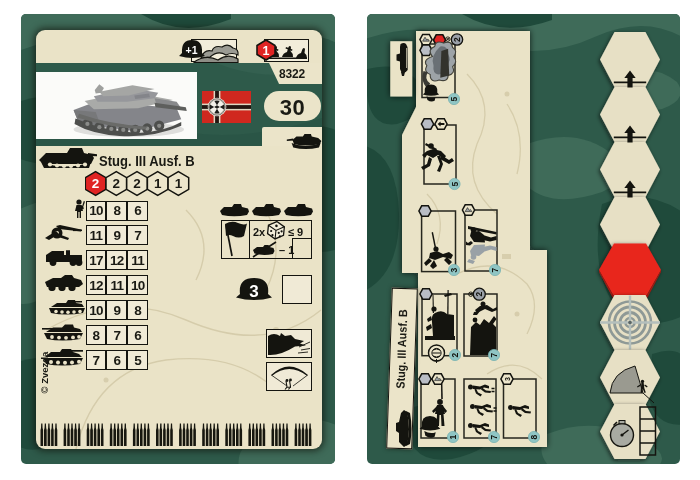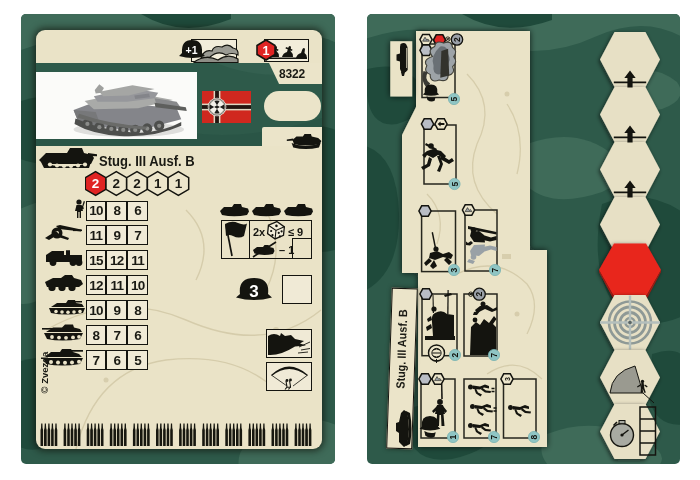--- a/index.html
+++ b/index.html
@@ -51,20 +51,21 @@
           <path d="M180 0 Q230 20 286 6 L286 -5 L180 -5 Z" fill="#346050"></path>
         </svg>
   </div>
 
   <div class="abs" style="left:248px;top:49px;width:53px;height:21px;background:#ebe4c9;clip-path:polygon(0% 0%,100% 0%,100% 100%,19% 100%);"></div>
 
   <div class="abs num" style="left:246px;top:52.5px;width:50px;text-align:center;font-size:12px;letter-spacing:-0.2px;">8322</div>
 
   <div class="abs" style="left:243px;top:76.5px;width:57px;height:30.5px;background:#ebe4c9;border-radius:15px;"></div>
 
+  <div class="abs num" style="left:243px;top:81px;width:57px;text-align:center;font-size:22px;letter-spacing:0.5px;">30</div>
 
   <div class="abs" style="left:241px;top:113px;width:60px;height:19px;background:#ebe4c9;border-radius:2px 0 0 0;"></div>
 
   <svg class="abs" width="37" height="17" style="left:265px;top:120px" viewBox="0 0 46 17" preserveAspectRatio="none">
     <path fill="#14140f" d="M8 6 L13 2.5 L21 2.5 L23 0 L31 0 L32 2.5 L40 4 L44 7 L42 10 Q24 13 10 10 Z"></path>
     <path fill="#14140f" d="M1 5.5 L9 4.5 L9 6.5 L1 7 Z"></path>
     <path fill="#14140f" d="M7 9 Q24 15 43 9 L41 13.5 Q24 16.5 9 13.5 Z"></path>
   </svg>
 
   <div class="abs" style="left:15px;top:57.5px;width:161px;height:67.5px;background:#fbfbf9;"></div>
@@ -215,21 +216,21 @@
           <circle cx="9" cy="13.5" r="3.4"></circle>
           <circle cx="29" cy="13.5" r="3.4"></circle>
           <circle cx="35" cy="13.5" r="3.4"></circle>
           <path d="M2 6 L8 2 L20 2 L20 6 Z"></path>
         </g>
       </svg>
 
   <div class="abs" style="left:64.5px;top:236.3px;width:20.9px;height:20px;border:1.5px solid #14140f;background:#f0ead6;box-sizing:border-box;"></div>
       <div class="abs" style="left:85.4px;top:236.3px;width:20.9px;height:20px;border:1.5px solid #14140f;background:#f0ead6;box-sizing:border-box;"></div>
       <div class="abs" style="left:106.3px;top:236.3px;width:20.9px;height:20px;border:1.5px solid #14140f;background:#f0ead6;box-sizing:border-box;"></div>
-  <div class="abs num" style="left:64.5px;top:238.9px;width:20.9px;text-align:center;font-size:13.5px;letter-spacing:-0.7px;">15</div>
+  <div class="abs num" style="left:64.5px;top:238.9px;width:20.9px;text-align:center;font-size:13.5px;letter-spacing:-0.7px;">17</div>
       <div class="abs num" style="left:85.4px;top:238.9px;width:20.9px;text-align:center;font-size:13.5px;letter-spacing:-0.7px;">12</div>
       <div class="abs num" style="left:106.3px;top:238.9px;width:20.9px;text-align:center;font-size:13.5px;letter-spacing:-0.7px;">11</div>
 
   <svg class="abs" width="44" height="17" style="left:20px;top:260px" viewBox="0 0 44 17">
         <g fill="#14140f">
           <path d="M4 8 L12 4 L20 4 L24 1 L31 1 L33 4 L40 6 L42 10 L38 13 L6 13 Z"></path>
           <circle cx="11" cy="13.5" r="3.6"></circle>
           <circle cx="21" cy="13.5" r="3.6"></circle>
           <circle cx="31" cy="13.5" r="3.6"></circle>
         </g>

